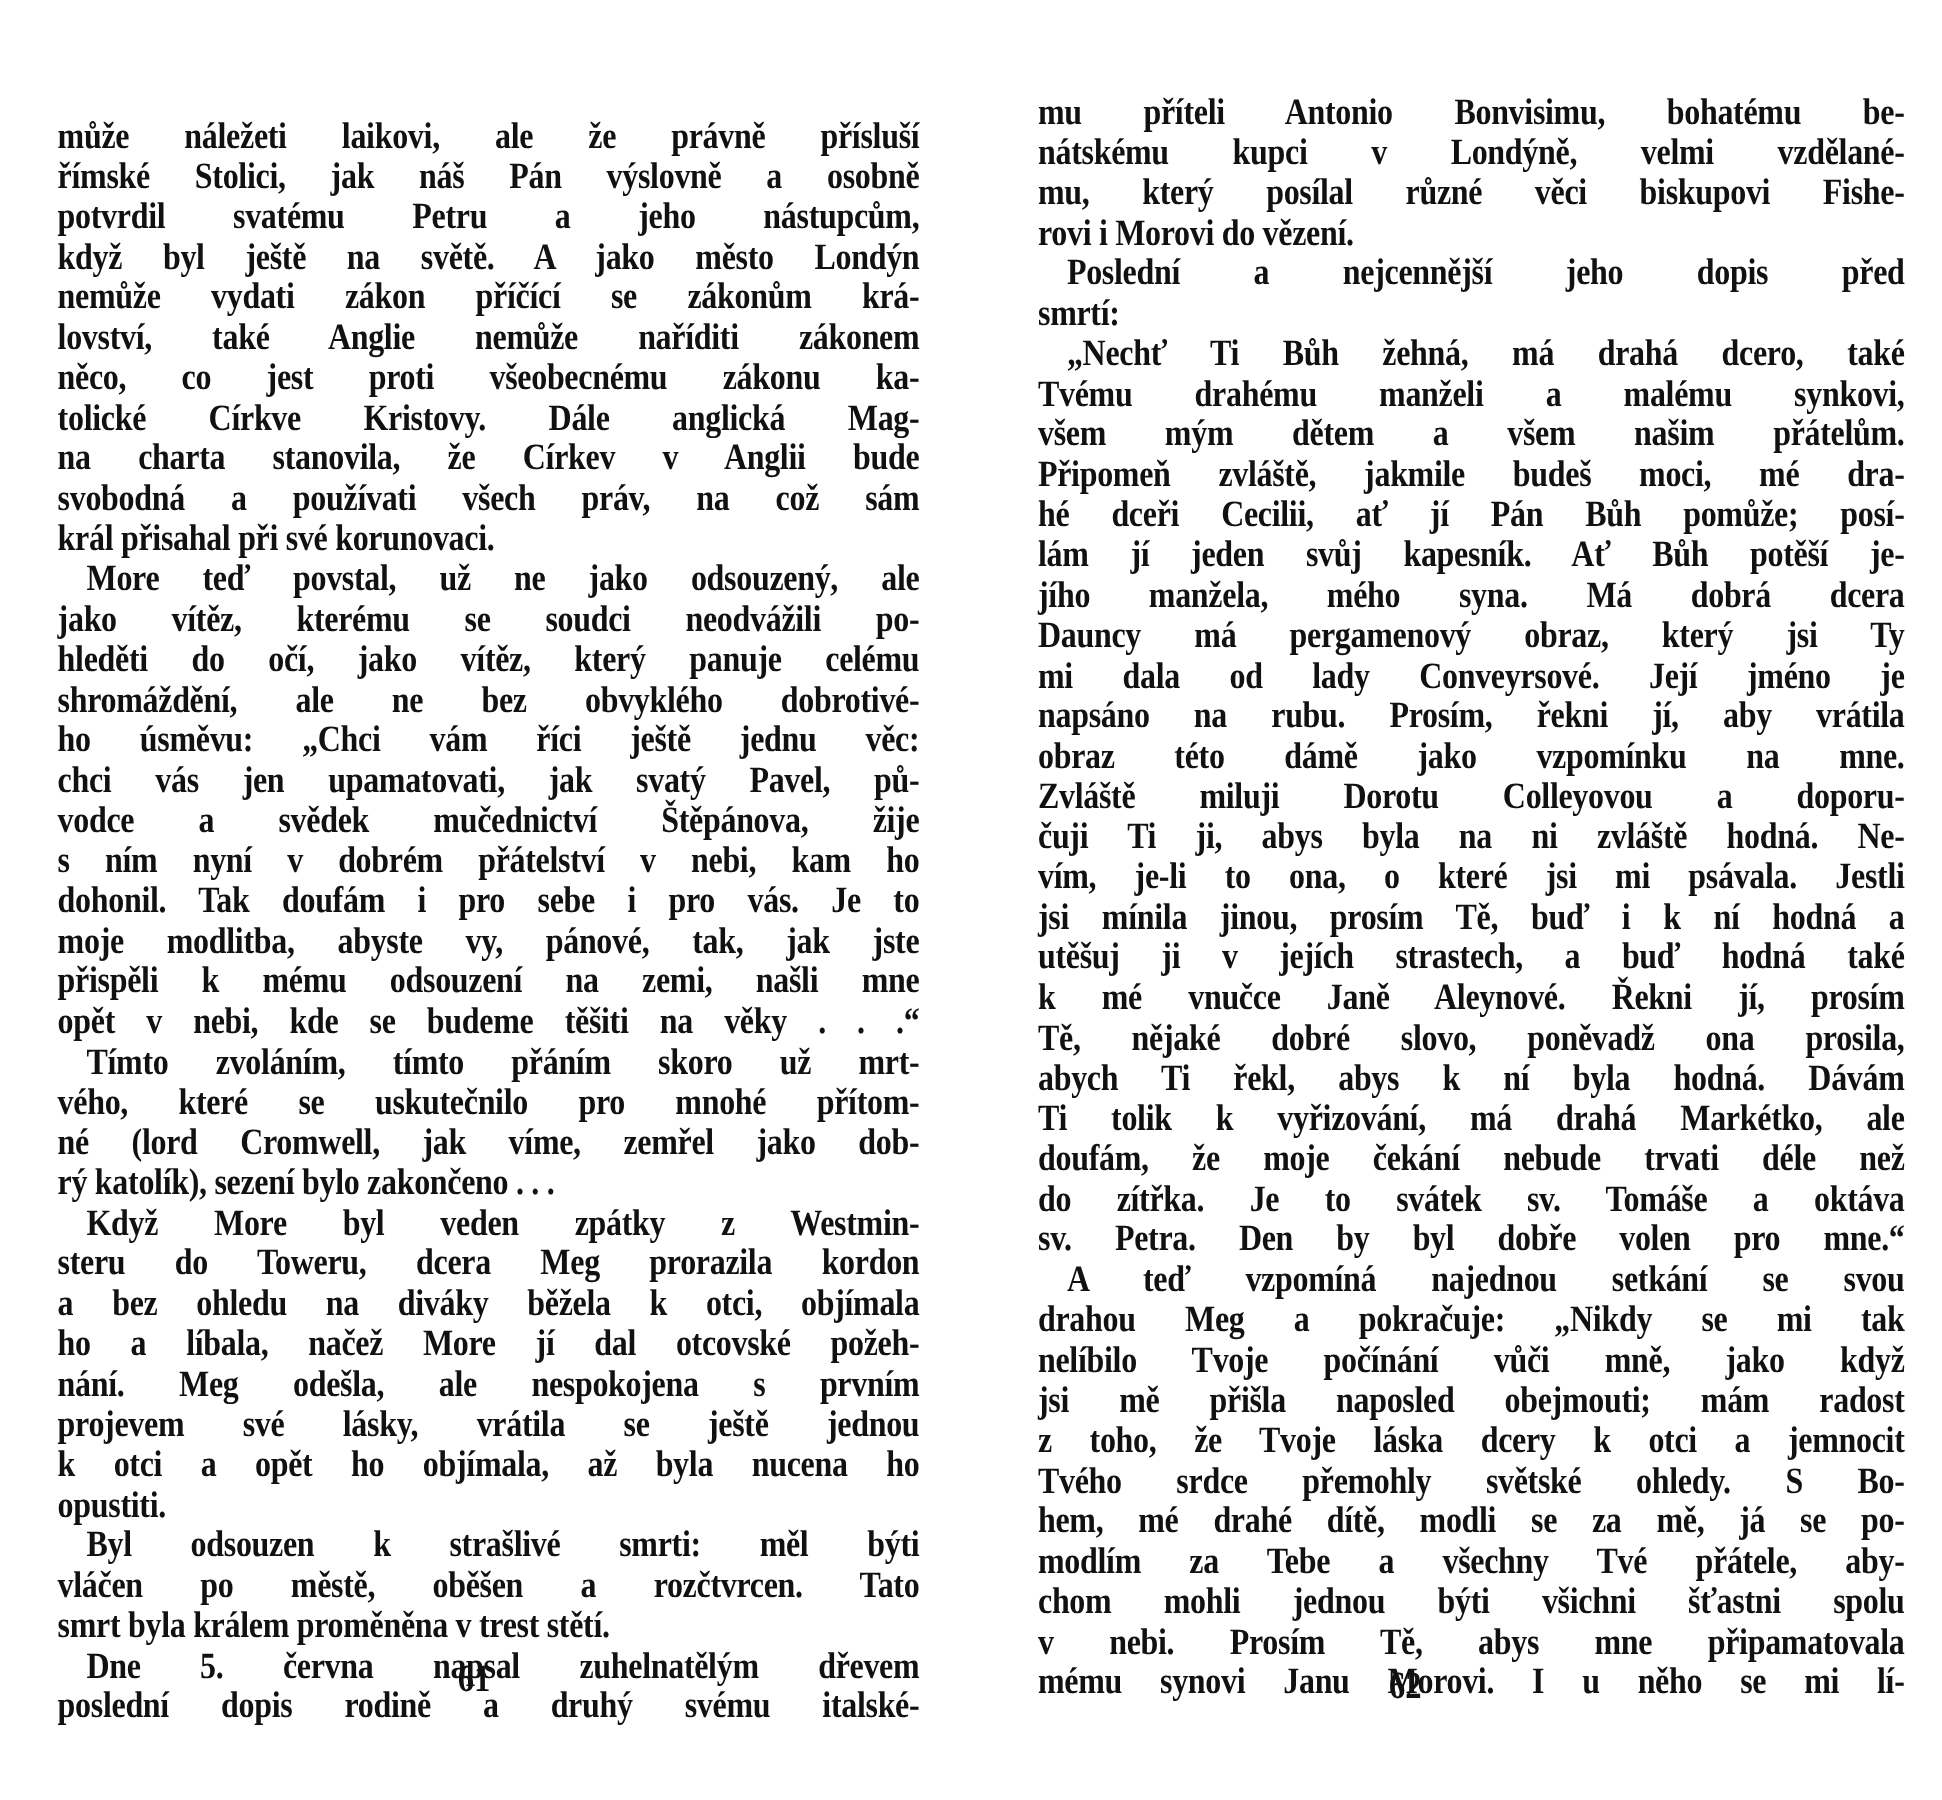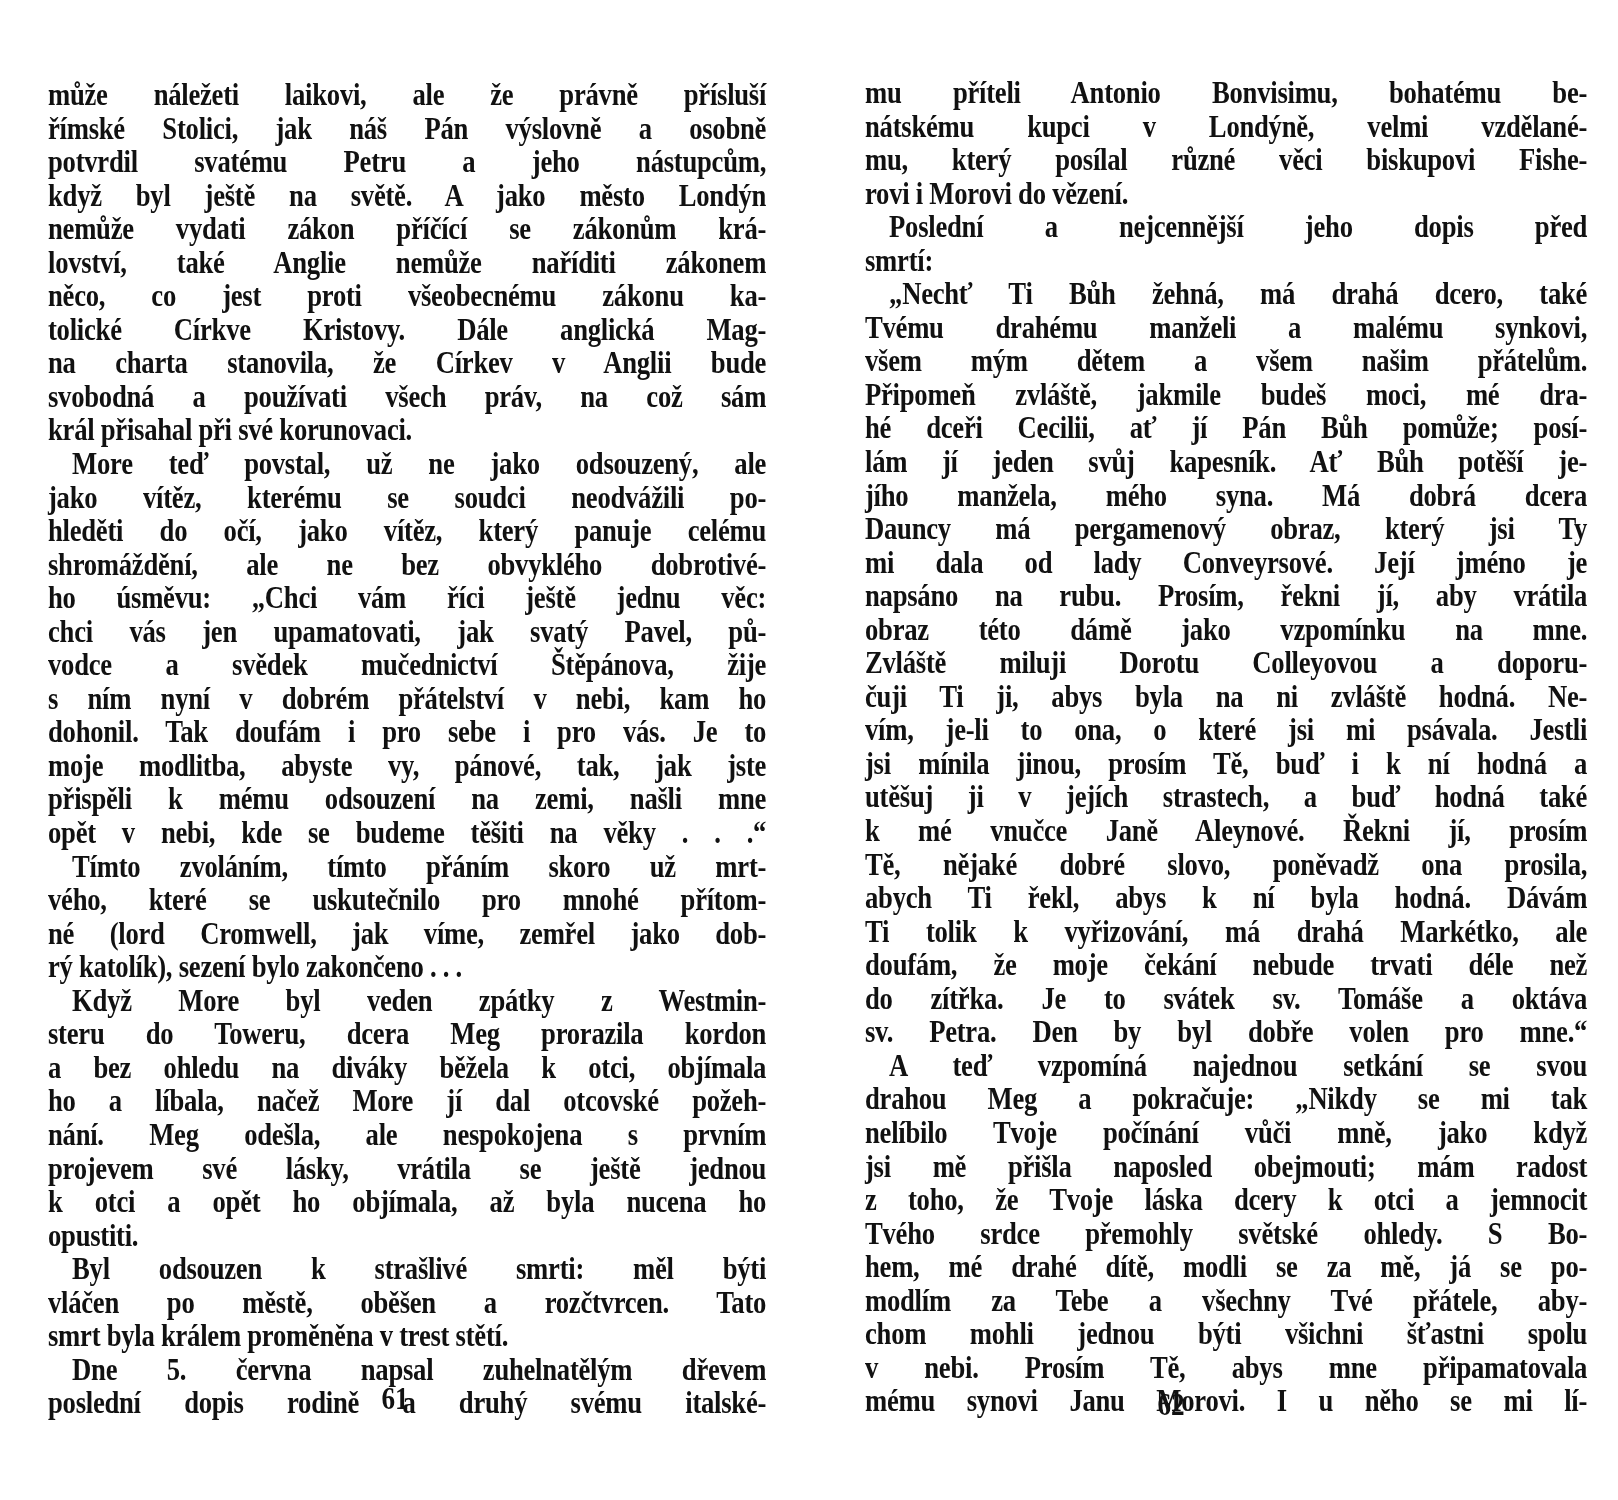--- a/index.html
+++ b/index.html
@@ -18,21 +18,21 @@
   .page {
     position: absolute;
     top: 0;
     height: 1500px;
   }
   .page-left  { left: 0;   width: 809px; }
   .page-right { left: 809px; width: 809px; }
 
   .text-block {
     position: absolute;
-    top: 78px;
+    top: 96px;
     width: 718px;
   }
   .page-left .text-block  { left: 48px; }
   .page-right .text-block { left: 56px; top: 76px; width: 722px; }
 
   .line {
     display: block;
     height: 33.55px;
     line-height: 33.55px;
     font-size: 31px;

